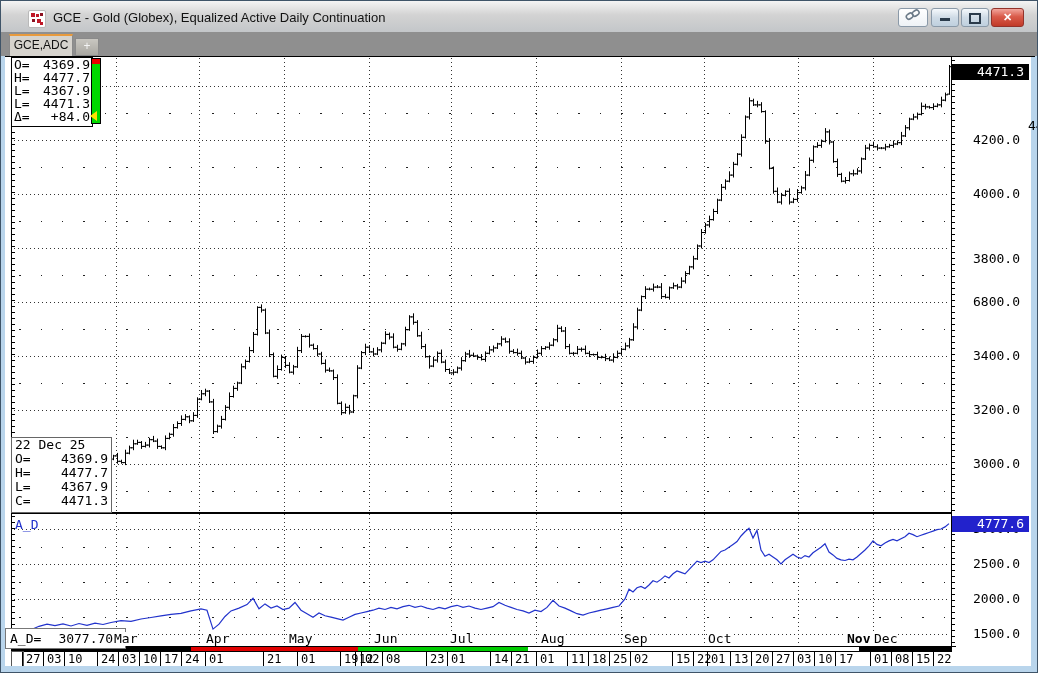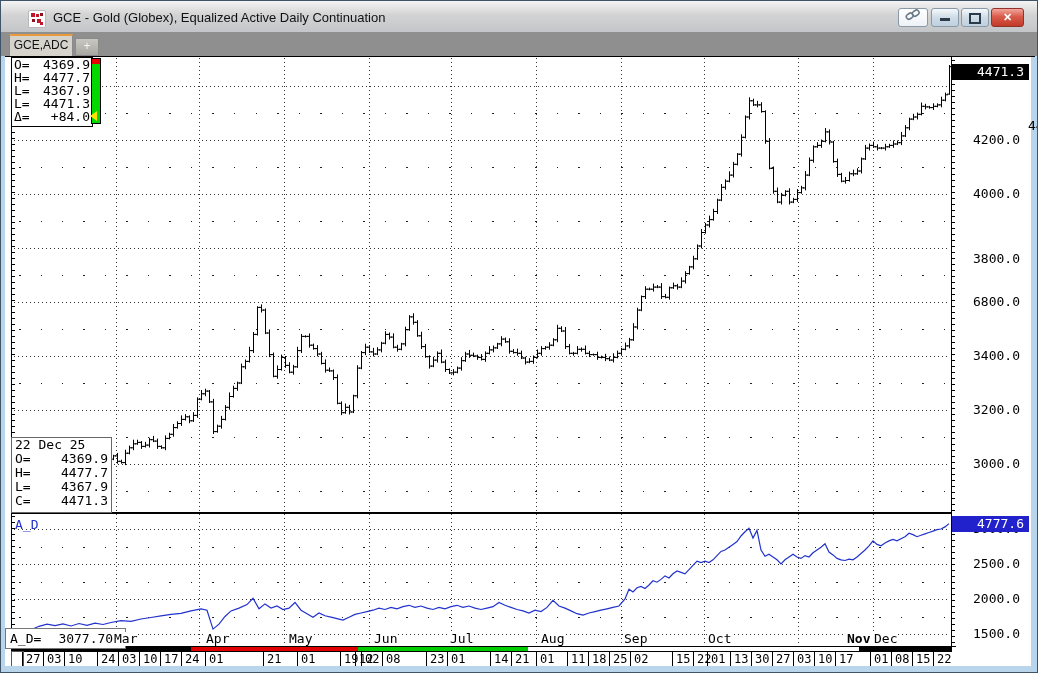--- a/index.html
+++ b/index.html
@@ -245,21 +245,21 @@
       <div class="dlabel mono" style="left: 506px; top: 596px;">21</div>
       <div class="dlabel mono" style="left: 531px; top: 596px;">01</div>
       <div class="dlabel mono" style="left: 562px; top: 596px;">11</div>
       <div class="dlabel mono" style="left: 583px; top: 596px;">18</div>
       <div class="dlabel mono" style="left: 604px; top: 596px;">25</div>
       <div class="dlabel mono" style="left: 625px; top: 596px;">02</div>
       <div class="dlabel mono" style="left: 667px; top: 596px;">15</div>
       <div class="dlabel mono" style="left: 688px; top: 596px;">22</div>
       <div class="dlabel mono" style="left: 702px; top: 596px;">01</div>
       <div class="dlabel mono" style="left: 725px; top: 596px;">13</div>
-      <div class="dlabel mono" style="left: 746px; top: 596px;">30</div>
+      <div class="dlabel mono" style="left: 746px; top: 596px;">20</div>
       <div class="dlabel mono" style="left: 767px; top: 596px;">27</div>
       <div class="dlabel mono" style="left: 788px; top: 596px;">03</div>
       <div class="dlabel mono" style="left: 809px; top: 596px;">10</div>
       <div class="dlabel mono" style="left: 830px; top: 596px;">17</div>
       <div class="dlabel mono" style="left: 865px; top: 596px;">01</div>
       <div class="dlabel mono" style="left: 886px; top: 596px;">08</div>
       <div class="dlabel mono" style="left: 907px; top: 596px;">15</div>
       <div class="dlabel mono" style="left: 928px; top: 596px;">22</div>
     </div>
 

